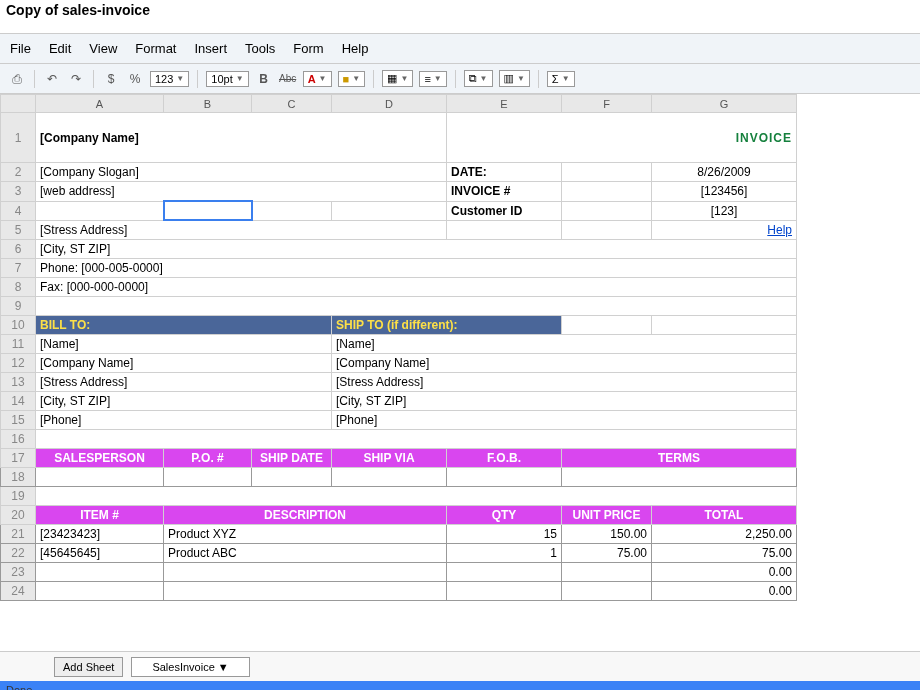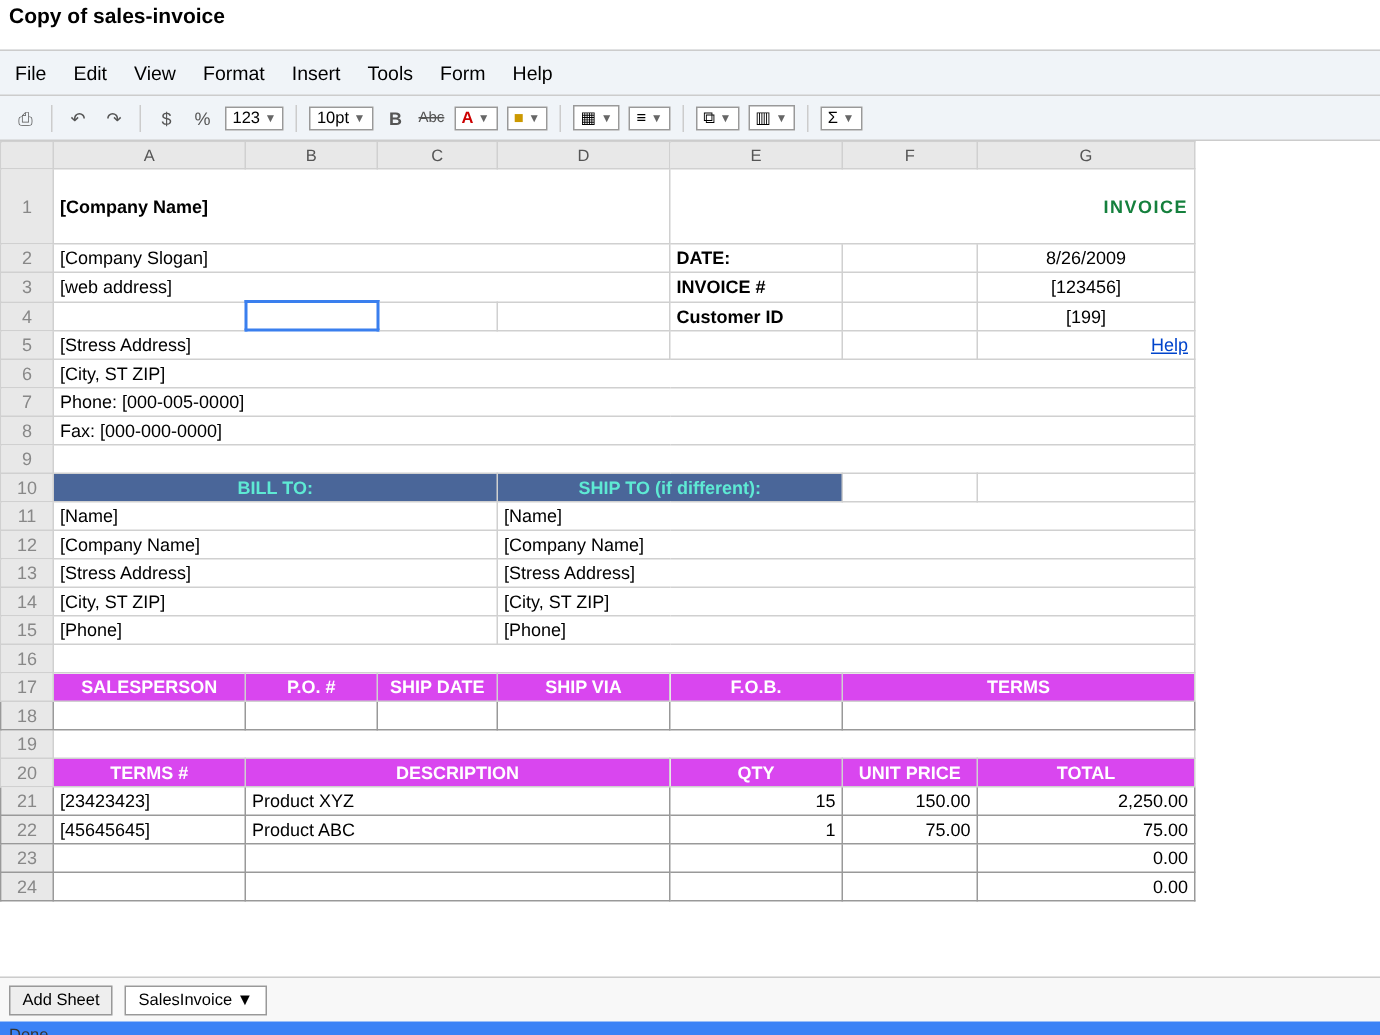--- a/index.html
+++ b/index.html
@@ -14,32 +14,32 @@
 .tool-dd { font-size: 8px; color: #666; }
 .grid-area { position: relative; overflow: auto; height: 557px; }
 table.sheet { border-collapse: collapse; table-layout: fixed; }
 .sheet td, .sheet th { border: 1px solid #d0d0d0; padding: 2px 4px; height: 19px; font-size: 12px; white-space: nowrap; overflow: hidden; }
 .col-hdr th { background: #e8e8e8; color: #555; font-weight: normal; text-align: center; height: 18px; font-size: 11px; }
 .row-hdr { background: #e8e8e8; color: #888; text-align: center; width: 35px; font-size: 11px; }
 .corner { background: repeating-linear-gradient(45deg,#e0e0e0,#e0e0e0 2px,#f0f0f0 2px,#f0f0f0 4px); width: 35px; }
 .row-h1 td { height: 50px; }
 .invoice-title { color: #15803d; font-size: 30px; font-weight: bold; text-align: right; letter-spacing: 1px; padding-right: 6px; }
 .comp-name { font-size: 16px; font-weight: bold; }
-.blue-box { background: #4a6699; color: #5eead4; font-weight: bold; border: 1px solid #2c4a7a; padding: 2px 5px; text-align: center; }
+.blue-box { background: #4a6699; color: #fde047; font-weight: bold; border: 1px solid #2c4a7a; padding: 2px 5px; }
 .blue-hdr { background: #d946ef; color: #fff; font-weight: bold; text-align: center; border: 1px solid #2c4a7a; }
 .meta-label { font-weight: bold; }
 .meta-val { border: 1px solid #888; text-align: center; }
 .help-link { color: #0044cc; text-decoration: underline; text-align: right; cursor: pointer; }
 .sel-cell { border: 2px solid #3a7fee !important; }
 .num { text-align: right; }
 .ctr { text-align: center; }
 .itm-border td { border: 1px solid #999; }
 .footer-tabs { display: flex; align-items: center; gap: 8px; padding: 4px 6px; background: #f8f8f8; border-top: 1px solid #ccc; height: 30px; }
-.add-sheet-btn { padding: 3px 8px; border: 1px solid #999; background: #eee; cursor: pointer; font-size: 11px; }
-.sheet-tab { padding: 3px 8px; border: 1px solid #999; background: #fff; cursor: pointer; font-size: 11px; }
+.add-sheet-btn { padding: 3px 8px; border: 1px solid #999; background: #eee; cursor: pointer; font-size: 11px; margin-left: 48px; }
+.sheet-tab { padding: 3px 20px; border: 1px solid #999; background: #fff; cursor: pointer; font-size: 11px; }
 .status-bar { padding: 3px 6px; font-size: 11px; color: #333; height: 22px; background: #3b82f6; }
 .cA{width:128px}.cB{width:88px}.cC{width:80px}.cD{width:115px}.cE{width:115px}.cF{width:90px}.cG{width:145px}
 </style>
 </head>
 <body>
 
 <div class="title-bar">Copy of sales-invoice</div>
 
 <div class="menu-bar">
   <span class="menu-item">File</span>
@@ -147,21 +147,21 @@
   <td class="meta-val">[123456]</td>
 </tr>
 <tr>
           <td class="row-hdr">4</td>
   <td></td>
           <td class="sel-cell"></td>
           <td></td>
           <td></td>
   <td class="meta-label">Customer ID</td>
   <td></td>
-  <td class="meta-val">[199]</td>
+  <td class="meta-val">[123]</td>
 </tr>
 <tr>
           <td class="row-hdr">5</td>
   <td colspan="4">[Stress Address]</td>
   <td></td>
           <td></td>
   <td class="help-link">Help</td>
 </tr>
 <tr>
           <td class="row-hdr">6</td>
@@ -232,21 +232,21 @@
           <td></td>
           <td></td>
           <td colspan="2"></td>
         </tr>
 <tr>
           <td class="row-hdr">19</td>
           <td colspan="7"></td>
         </tr>
 <tr>
           <td class="row-hdr">20</td>
-  <td class="blue-hdr">TERMS #</td>
+  <td class="blue-hdr">ITEM #</td>
   <td colspan="3" class="blue-hdr">DESCRIPTION</td>
   <td class="blue-hdr">QTY</td>
   <td class="blue-hdr">UNIT PRICE</td>
   <td class="blue-hdr">TOTAL</td>
 </tr>
 <tr class="itm-border">
           <td class="row-hdr">21</td>
   <td>[23423423]</td>
   <td colspan="3">Product XYZ</td>
   <td class="num">15</td>

